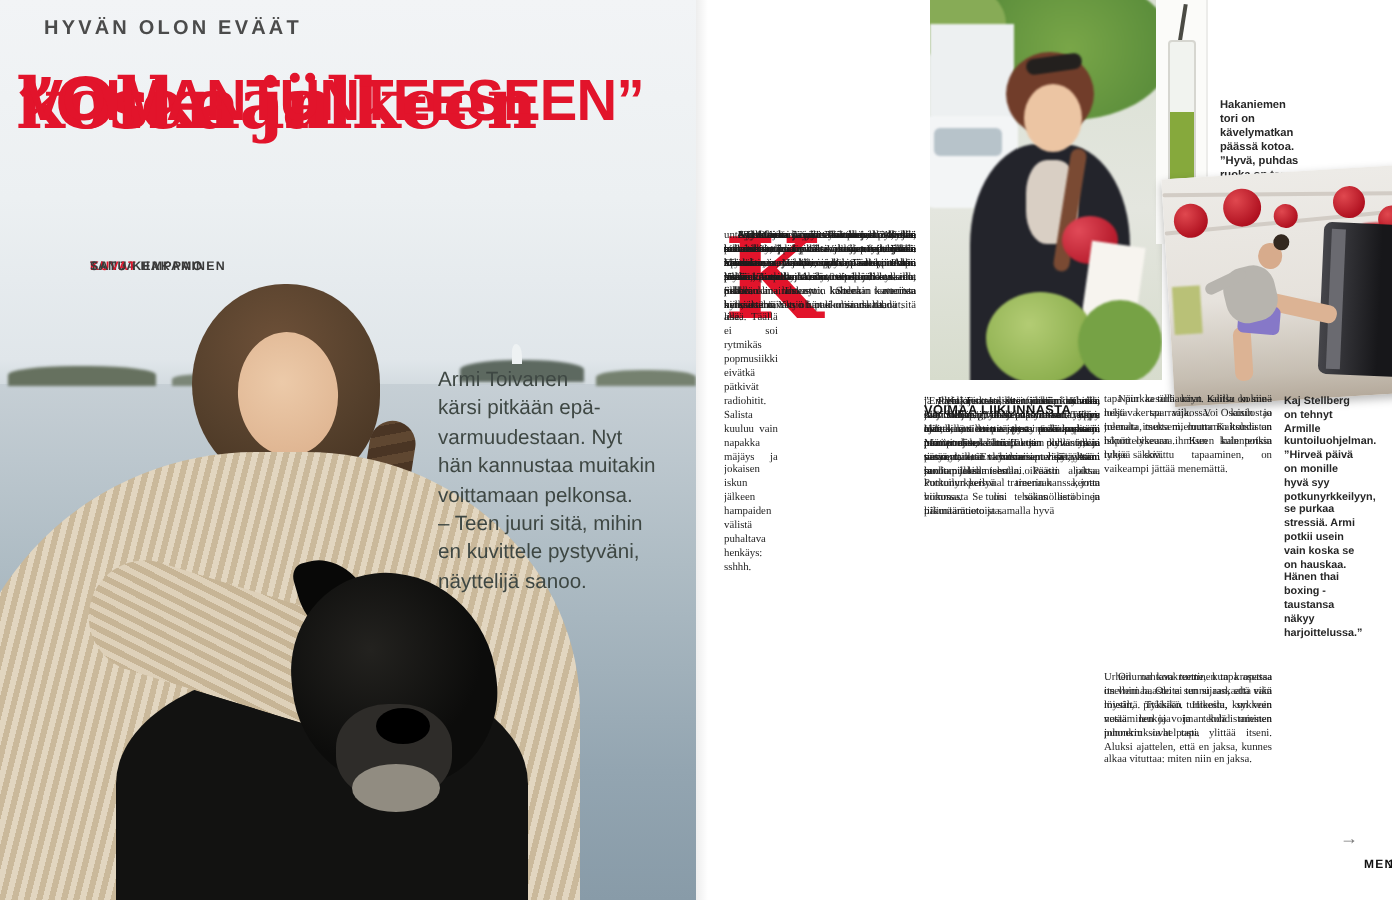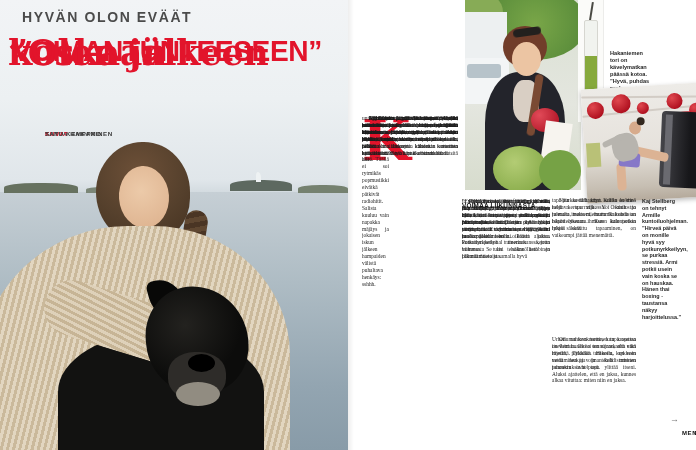--- a/index.html
+++ b/index.html
@@ -34,21 +34,21 @@
         background-image:repeating-linear-gradient(10deg, rgba(255,255,255,.25) 0 3px, rgba(90,70,40,.10) 3px 6px); }
   .dogbody{ left:58px; top:332px; width:206px; height:120px; border-radius:50% 50% 0 0; background:#121211; }
   .doghead{ left:146px; top:286px; width:102px; height:108px; border-radius:46% 54% 44% 50%;
             background:radial-gradient(circle at 40% 35%, #23221f 0%, #0c0c0b 60%); transform:rotate(-6deg); }
   .dogear{ left:150px; top:278px; width:34px; height:42px; border-radius:20% 80% 30% 70%;
            background:#080807; transform:rotate(-16deg); }
   .dogmuzzle{ left:168px; top:352px; width:58px; height:48px; border-radius:45%; background:#2e2c29; }
   .dogchin{ left:176px; top:382px; width:44px; height:24px; border-radius:50%; background:#918c81; }
   .dognose{ left:188px; top:354px; width:27px; height:18px; border-radius:50%; background:#000; }
 
-  .kicker{ left:22px; top:9px; font-size:14px; font-weight:700; letter-spacing:1.6px; color:#4b4b4b; }
+  .kicker{ left:22px; top:9px; font-size:10px; font-weight:700; letter-spacing:1.6px; color:#4b4b4b; }
   .hl{ left:8px; top:35px; width:332px; text-align:center; color:var(--red); }
   .hl div{ position:static; }
   .hl-serif{ font-family:"DejaVu Serif", serif; font-weight:700; font-size:35px; line-height:36px; letter-spacing:-0.5px; }
   .hl-sans{ font-family:"Liberation Sans", sans-serif; font-weight:700; font-size:29px; line-height:32px;
             letter-spacing:-0.4px; transform:scaleX(0.97); transform-origin:center; }
   .byline{ left:45px; top:130px; font-size:6.2px; font-weight:700; letter-spacing:0.6px; color:#3a3a3a; white-space:nowrap; }
   .byline span{ position:static; }
   .byline .kuvat{ color:var(--red); }
   .intro{ left:219px; top:184px; width:130px; font-size:10.3px; line-height:14.4px; color:#3e4743;
           white-space:pre-line; }
@@ -177,20 +177,28 @@
       <div class="hl-serif">koskaan</div>
       <div class="hl-sans">VOIMANTUNTEESEEN”</div>
     </div>
 
     <div class="byline">
       <span>TANJA HAKAMO</span>
       <span class="kuvat">KUVAT</span>
       <span>SATU KEMPPAINEN</span>
     </div>
 
+    <div class="intro">Armi Toivanen
+kärsi pitkään epä-
+varmuudestaan. Nyt
+hän kannustaa muitakin
+voittamaan pelkonsa.
+– Teen juuri sitä, mihin
+en kuvittele pystyväni,
+näyttelijä sanoo.</div>
   </section>
 
   <section class="rp"></section>
   <div class="spine"></div>
 
   <div class="market">
     <div class="m-leaves1"></div>
     <div class="m-leaves2"></div>
     <div class="m-bldg"></div>
     <div class="m-van"></div>

